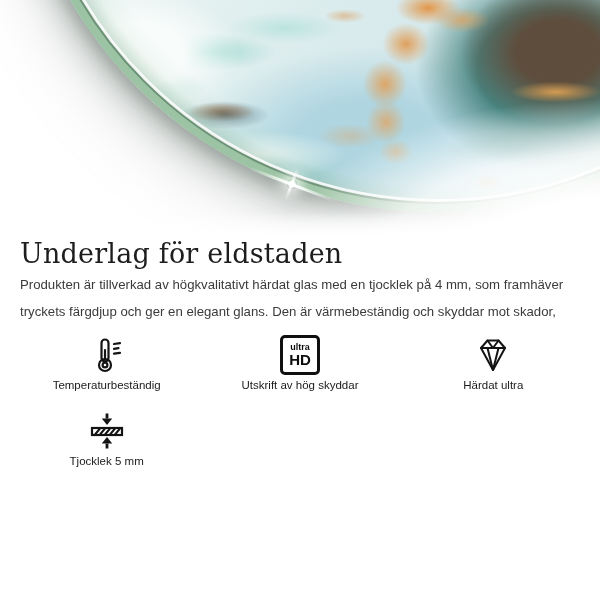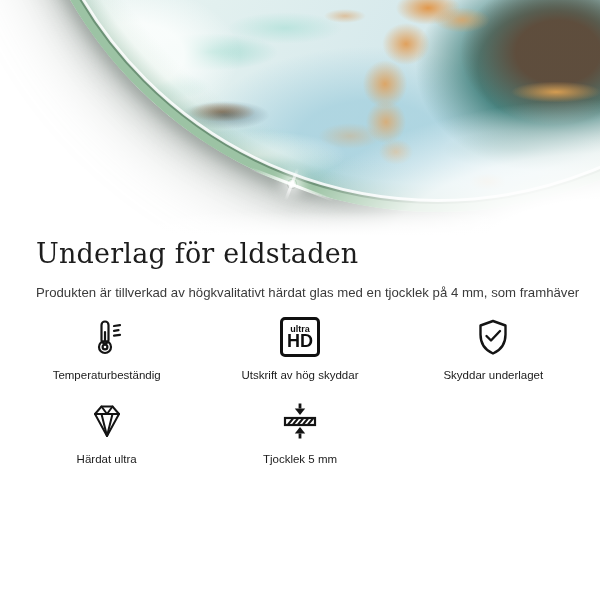--- a/index.html
+++ b/index.html
@@ -73,40 +73,40 @@
     background:linear-gradient(90deg, rgba(255,255,255,0) 0%, rgba(255,255,255,0.9) 40%, #fff 50%, rgba(255,255,255,0.9) 60%, rgba(255,255,255,0) 100%);
     transform:rotate(21deg);}
   .sparkle .ray2{position:absolute;left:-17px;top:-1.25px;width:34px;height:2.5px;border-radius:2px;
     background:linear-gradient(90deg, rgba(255,255,255,0) 0%, #fff 50%, rgba(255,255,255,0) 100%);
     transform:rotate(111deg);}
   .sparkle .core{position:absolute;left:-5px;top:-5px;width:10px;height:10px;border-radius:50%;
     background:radial-gradient(circle,#fff 25%,rgba(255,255,255,0.7) 50%,rgba(255,255,255,0) 75%);
     box-shadow:0 0 14px 5px rgba(255,255,255,0.95);}
 
   
-  .content{padding:0 36px;}
+  .content{padding:0 20px;}
   .title{margin:0;font-family:"DejaVu Serif","Liberation Serif",serif;font-weight:400;
     font-size:27px;line-height:36px;color:#1d1d1d;letter-spacing:0.2px;}
-  .para{margin-top:8px;font-size:13.2px;line-height:26.5px;color:#3b3b3b;}
+  .para{font-size:13.2px;line-height:26.5px;color:#3b3b3b;}
   .para div{white-space:nowrap;}
 
   
   .features{display:grid;grid-template-columns:repeat(3,1fr);row-gap:20px;
     padding:0 10px;margin-top:10px;}
   .feature{display:flex;flex-direction:column;align-items:center;}
   .icon-box{height:44px;display:flex;align-items:flex-start;justify-content:center;}
-  .feature .label{margin-top:8px;font-size:11.5px;color:#1b1b1b;}
+  .feature .label{font-size:11.5px;color:#1b1b1b;}
 
   .icon-svg{stroke:#141414;fill:none;stroke-width:2.2;stroke-linecap:round;stroke-linejoin:round;}
 
   
   .uhd-box{width:34px;height:34px;border:3px solid #101010;border-radius:5px;
     display:flex;flex-direction:column;align-items:center;justify-content:center;color:#0d0d0d;}
   .uhd-top{font-size:9px;font-weight:700;line-height:9px;}
-  .uhd-bottom{font-size:18px;font-weight:700;line-height:15px;}
+  .uhd-bottom{font-size:15px;font-weight:700;line-height:15px;}
 </style>
 </head>
 <body>
 
 <div class="page">
 
   <div class="hero">
     <div class="glass-art"></div>
     <div class="glass-edge"></div>
     <div class="fade-right"></div>
@@ -117,20 +117,21 @@
         <div class="core"></div>
     </div>
   </div>
 
   <div class="content">
     <h1 class="title">
       <div>Underlag för eldstaden</div>
     </h1>
     <div class="para">
       <div>Produkten är tillverkad av högkvalitativt härdat glas med en tjocklek på 4 mm, som framhäver</div>
+      <div>tryckets färgdjup och ger en elegant glans. Den är värmebeständig och skyddar mot skador,</div>
     </div>
   </div>
 
   <div class="features">
 
     <div class="feature">
       <div class="icon-box">
         <svg class="icon-svg" width="40" height="40" viewBox="0 0 40 40">
           <rect x="14.5" y="4.5" width="7" height="22" rx="3.5"></rect>
           <circle cx="18" cy="30" r="6"></circle>
@@ -147,29 +148,20 @@
     <div class="feature">
       <div class="icon-box">
         <div class="uhd-box">
           <div class="uhd-top">ultra</div>
           <div class="uhd-bottom">HD</div>
         </div>
       </div>
       <div class="label">Utskrift av hög skyddar</div>
     </div>
 
-    <div class="feature">
-      <div class="icon-box">
-        <svg class="icon-svg" width="40" height="40" viewBox="0 0 40 40" style="stroke-width:2.4">
-          <path d="M20 4 L32.5 8.5 V17.5 C32.5 27.5 27 33.5 20 36.5 C13 33.5 7.5 27.5 7.5 17.5 V8.5 Z"></path>
-          <path d="M13.5 19 L18 23.5 L27 14"></path>
-        </svg>
-      </div>
-      <div class="label">Skyddar underlaget</div>
-    </div>
 
     <div class="feature">
       <div class="icon-box">
         <svg class="icon-svg" width="40" height="40" viewBox="0 0 40 40" style="stroke-width:2">
           <path d="M8 13 L14.5 5.5 L25.5 5.5 L32 13 L20 35 Z"></path>
           <path d="M8 13 L32 13"></path>
           <path d="M14.5 5.5 L20 13 L25.5 5.5"></path>
           <path d="M14.5 13 L20 35 M25.5 13 L20 35"></path>
         </svg>
       </div>

